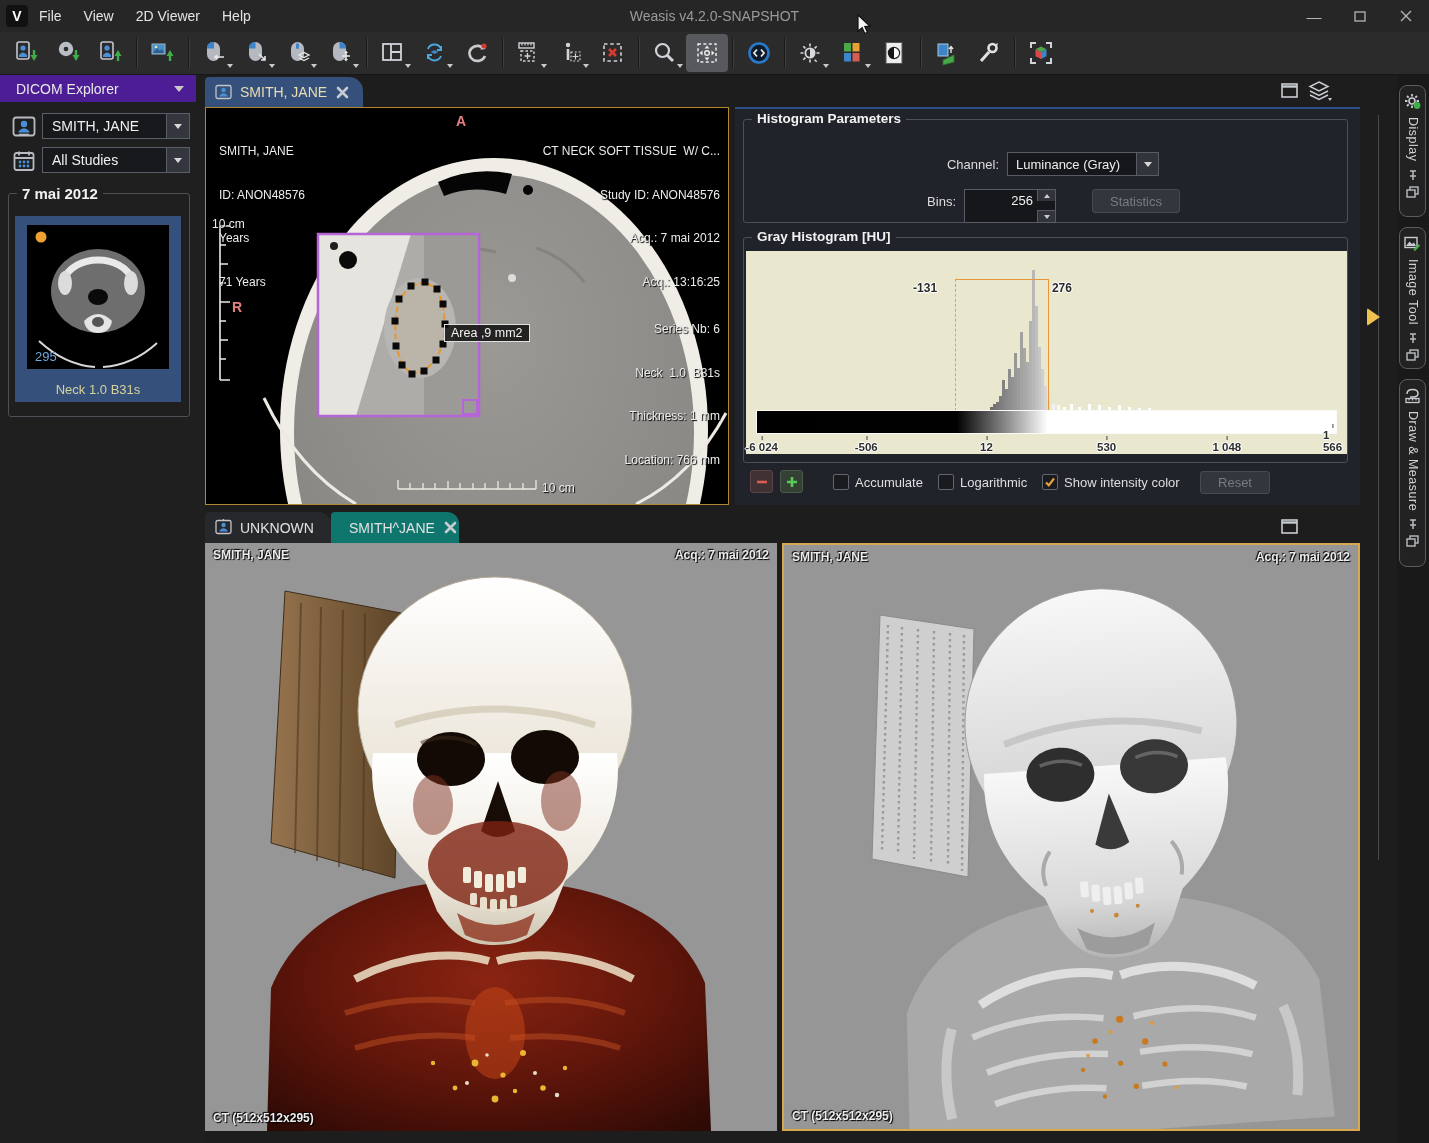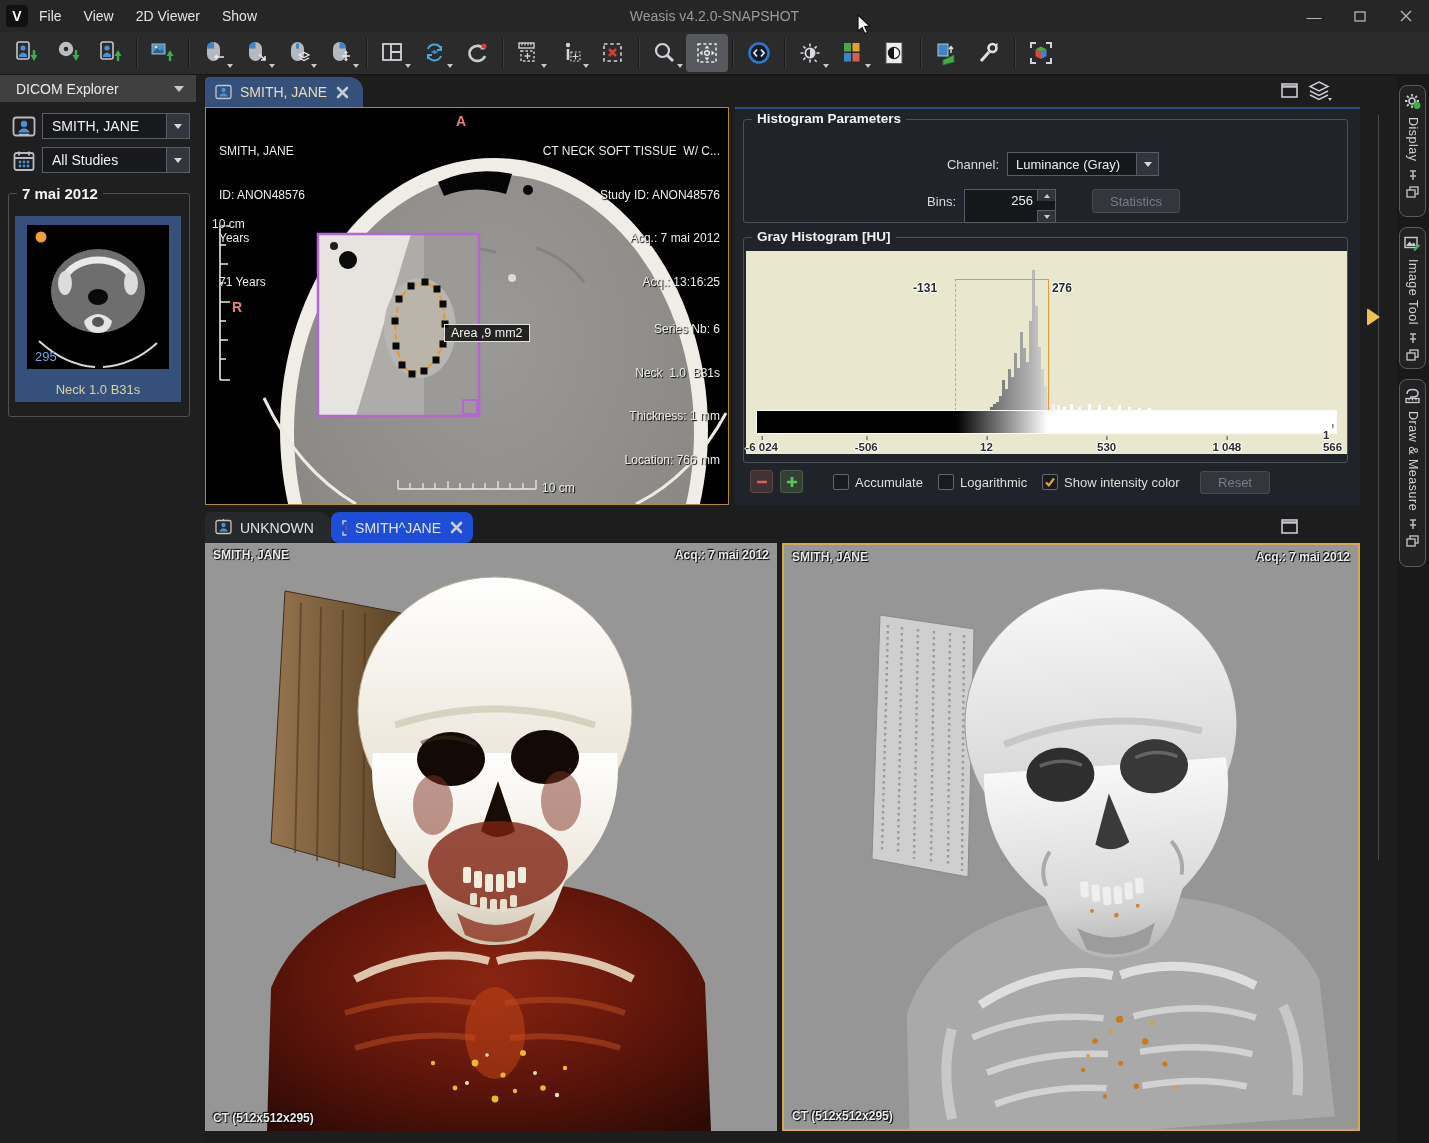--- a/index.html
+++ b/index.html
@@ -17,21 +17,21 @@
   
   .toolbar{left:0;top:32px;width:1429px;height:43px;background:#2b2b2b;border-bottom:1px solid #171717;
            display:flex;align-items:center;padding-left:6px;box-sizing:border-box;}
   .tbtn{width:42px;height:38px;display:flex;align-items:center;justify-content:center;position:relative;border-radius:4px;}
   .tbtn.sel{background:#57595d;}
   .tbtn.dd::after{content:"";position:absolute;right:3px;bottom:4px;border-left:3.5px solid transparent;
                   border-right:3.5px solid transparent;border-top:4.5px solid #c9c9c9;}
   .tsep{width:1px;height:30px;background:#1a1a1a;border-right:1px solid #3d3d3d;margin:0 4px;}
   
   .sidebar{left:0;top:75px;width:205px;height:1068px;background:#1f1f1f;}
-  .sb-header{position:absolute;left:0;top:0;width:196px;height:27px;background:#404040;display:flex;align-items:center;
+  .sb-header{position:absolute;left:0;top:0;width:196px;height:27px;background:#4c1d95;display:flex;align-items:center;
              font-size:14px;color:#e8e8e8;padding-left:16px;box-sizing:border-box;}
   .sb-header .tri{position:absolute;right:12px;top:11px;border-left:5px solid transparent;border-right:5px solid transparent;border-top:6px solid #c9c9c9;}
   .combo{position:absolute;height:26px;background:#17191d;border:1px solid #5a5e66;color:#f0f0f0;font-size:14px;
          display:flex;align-items:center;padding-left:9px;box-sizing:border-box;}
   .combo .arrow{position:absolute;right:0;top:0;bottom:0;width:22px;background:#33363c;border-left:1px solid #5a5e66;
                 display:flex;align-items:center;justify-content:center;}
   .combo .arrow::after{content:"";border-left:4.5px solid transparent;border-right:4.5px solid transparent;border-top:5.5px solid #d8d8d8;}
   .groupbox{position:absolute;border:1px solid #4c5057;border-radius:3px;}
   .gb-title{position:absolute;top:-9px;left:8px;padding:0 5px;font-weight:bold;color:#f2f2f2;}
   
@@ -96,21 +96,21 @@
   svg{display:block;}
 </style>
 </head>
 <body>
 
 <div class="abs titlebar">
   <div class="logo">V</div>
   <div class="menu-item">File</div>
   <div class="menu-item">View</div>
   <div class="menu-item">2D Viewer</div>
-  <div class="menu-item">Show</div>
+  <div class="menu-item">Help</div>
   <div class="win-title">Weasis v4.2.0-SNAPSHOT</div>
   <div class="winbtns">
     <div class="winbtn">—</div>
     <div class="winbtn">
       <svg width="12" height="11">
           <rect x="1" y="1" width="10" height="9" fill="none" stroke="#b5b5b5" stroke-width="1.3"></rect>
         </svg>
     </div>
     <div class="winbtn">
       <svg width="12" height="12">
@@ -576,21 +576,21 @@
 <div class="abs" style="left:205px;top:510px;width:1155px;height:33px;background:#1d1d1d;">
   <div class="tab-dark" style="left:0;top:2px;width:126px;height:31px;background:#26282c;">
     <svg width="17" height="17" style="margin-right:8px">
         <rect x="1" y="1.5" width="15" height="13" rx="1.8" fill="none" stroke="#c2c6cc" stroke-width="1.3"></rect>
         <circle cx="8.5" cy="6" r="2.2" fill="#4a90d8"></circle>
         <path d="M4.5,11.5 q4,-4.5 8,0 v1 h-8 z" fill="#4a90d8"></path>
         <path d="M8.5,0 v1.5" stroke="#c2c6cc" stroke-width="1.3"></path>
       </svg>
     <span>UNKNOWN</span>
   </div>
-  <div class="tab-dark" style="left:126px;top:2px;width:142px;height:31px;background:#1d4ed8;border-radius:8px;">
+  <div class="tab-dark" style="left:126px;top:2px;width:128px;height:31px;background:#0f766e;">
     <svg width="18" height="18" style="margin-right:8px">
         <g stroke="#c8ccd2" stroke-width="1.5" fill="none">
           <path d="M2,5.5 V2 H5.5 M12.5,2 H16 V5.5 M16,12.5 V16 H12.5 M5.5,16 H2 V12.5"></path>
         </g>
         <path d="M9,4.5 L12.8,6.4 L9,8.3 L5.2,6.4 Z" fill="#4aa848"></path>
         <path d="M5.2,6.4 L9,8.3 V13 L5.2,11.1 Z" fill="#d84848"></path>
         <path d="M12.8,6.4 L9,8.3 V13 L12.8,11.1 Z" fill="#3d85c8"></path>
       </svg>
     <span>SMITH^JANE</span>
     <span class="xclose">

